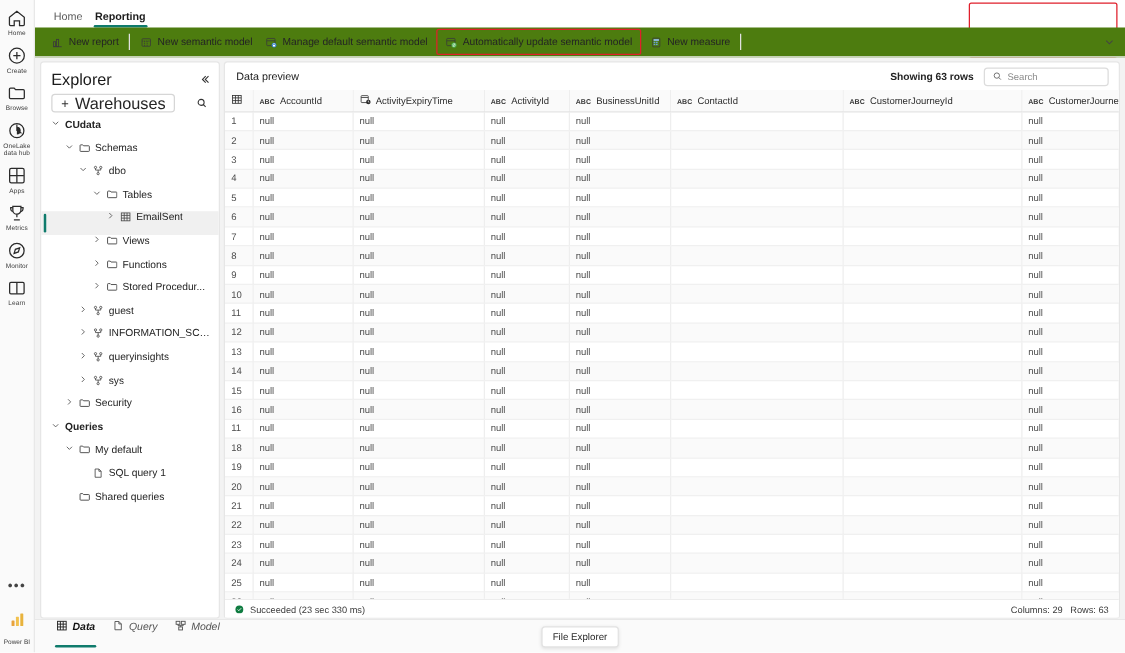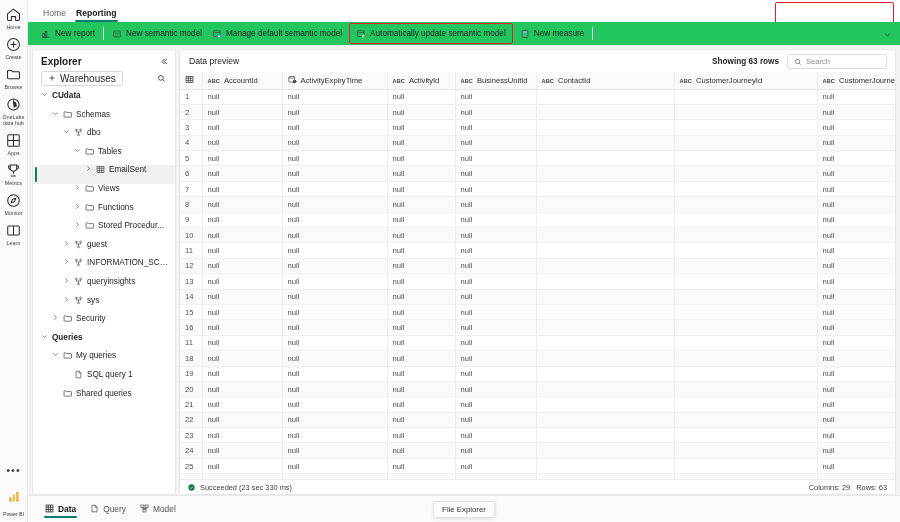--- a/index.html
+++ b/index.html
@@ -59,21 +59,21 @@
   }
   .endpoint-pill {
     display: flex; align-items: center; gap: 4px;
     border: 1px solid #d4d4d4; border-radius: 3px; background: #fff;
     height: 15px; padding: 0 5px; font-size: 7.6px; color: #242424; cursor: pointer; margin-top: 24px;
   }
   .endpoint-ico { width: 8px; height: 8px; display:block; }
 
   
   .ribbon {
-    height: 24px; background: #22c55e; border-bottom: 1px solid #ededed;
+    height: 24px; background: #4d7c0f; border-bottom: 1px solid #ededed;
     display: flex; align-items: center; padding: 0 4px 0 8px;
     position: relative; flex: 0 0 24px;
   }
   .rbtn {
     display: flex; align-items: center; gap: 4px; height: 18px;
     padding: 0 5px; font-size: 8.2px; color: #242424;
     cursor: pointer; border-radius: 2px; white-space: nowrap;
   }
   .rbtn svg { display: block; flex: 0 0 auto; }
   .rsep { width: 1px; height: 13px; background: #e0e0e0; margin: 0 3px; }
@@ -92,27 +92,27 @@
   
   .explorer {
     width: 144px; flex: 0 0 144px; background: #fff;
     border: 1px solid #e6e6e6; border-radius: 3px;
     display: flex; flex-direction: column; min-height: 0;
   }
   .exp-head {
     display: flex; align-items: center; justify-content: space-between;
     padding: 6px 7px 4px 8px;
   }
-  .exp-title { font-size: 10px; font-weight: bold; color: #1b1b1b; }
+  .exp-title { font-size: 13px; font-weight: normal; color: #1b1b1b; }
   .exp-collapse { cursor: pointer; color: #333; line-height: 0; }
   .exp-tools { display: flex; align-items: center; justify-content: space-between; padding: 0 7px 5px 8px; }
   .wh-btn {
     display: flex; align-items: center; gap: 4px;
     border: 1px solid #d6d6d6; border-radius: 3px; background: #fff;
-    height: 15px; padding: 0 6px; font-size: 10px; color: #262626; cursor: pointer;
+    height: 15px; padding: 0 6px; font-size: 13px; color: #262626; cursor: pointer;
   }
   .exp-search { cursor: pointer; color: #333; line-height: 0; padding: 2px; }
   .tree { flex: 1 1 auto; overflow: hidden; padding-bottom: 4px; }
   .tnode {
     display: flex; align-items: flex-start; height: 18.6px;
     font-size: 8.2px; color: #242424; cursor: pointer;
     position: relative; padding-right: 4px;
   }
   .tnode.selected { background: #f0f0f0; }
   .tnode.selected:before {
@@ -181,22 +181,22 @@
   .st-spacer { flex: 1 1 auto; }
   .st-meta { display: flex; gap: 6px; }
 
   
   .bottombar {
     height: 27px; flex: 0 0 27px; background: #fafafa;
     border-top: 1px solid #e8e8e8; display: flex; align-items: center;
     padding: 0 10px; position: relative;
   }
   .btab {
-    display: flex; align-items: center; gap: 4px; height: 100%;
-    padding: 0 7px; font-size: 8.4px; color: #555; cursor: pointer; position: relative;
+    display: flex; gap: 4px; height: 100%;
+    padding: 0 7px; font-size: 8.4px; color: #555; cursor: pointer; position: relative; font-style: italic;
   }
   .btab.active { color: #141414; font-weight: bold; }
   .btab.active:after {
     content: ""; position: absolute; left: 6px; right: 6px; bottom: 4px;
     height: 1.6px; background: #0f7b6c; border-radius: 1px;
   }
   .file-explorer-chip {
     position: absolute; left: 50%; transform: translateX(-50%);
     background: #fff; border: 1px solid #e2e2e2; border-radius: 3px;
     font-size: 7.8px; color: #2b2b2b; padding: 3px 8px;
@@ -627,21 +627,21 @@
               <span class="chev">
                 <svg viewBox="0 0 11 11" width="7" height="7" fill="none" stroke="#555" stroke-width="1.1">
                   <path d="M2.2 3.8 5.5 7.1 8.8 3.8"></path>
                 </svg>
               </span>
               <span class="ticon">
                 <svg viewBox="0 0 12 12" width="9" height="9" fill="none" stroke="#4a4a4a" stroke-width="1">
                   <path d="M1.4 3.2a.7.7 0 0 1 .7-.7h2.1l.9 1h5.5a.7.7 0 0 1 .7.7v4.6a.7.7 0 0 1-.7.7H2.1a.7.7 0 0 1-.7-.7z"></path>
                 </svg>
               </span>
-              <span class="tlabel">My queries</span>
+              <span class="tlabel">My default</span>
             </div>
             <div class="tnode" style="padding-left: 28px;">
               <span class="chev"></span>
               <span class="ticon">
                 <svg viewBox="0 0 12 12" width="9" height="9" fill="none" stroke="#4a4a4a" stroke-width=".9">
                   <path d="M2.8 1.6h4L9.2 4v6.4H2.8z"></path>
                   <path d="M6.8 1.6V4h2.4"></path>
                 </svg>
               </span>
               <span class="tlabel">SQL query 1</span>

